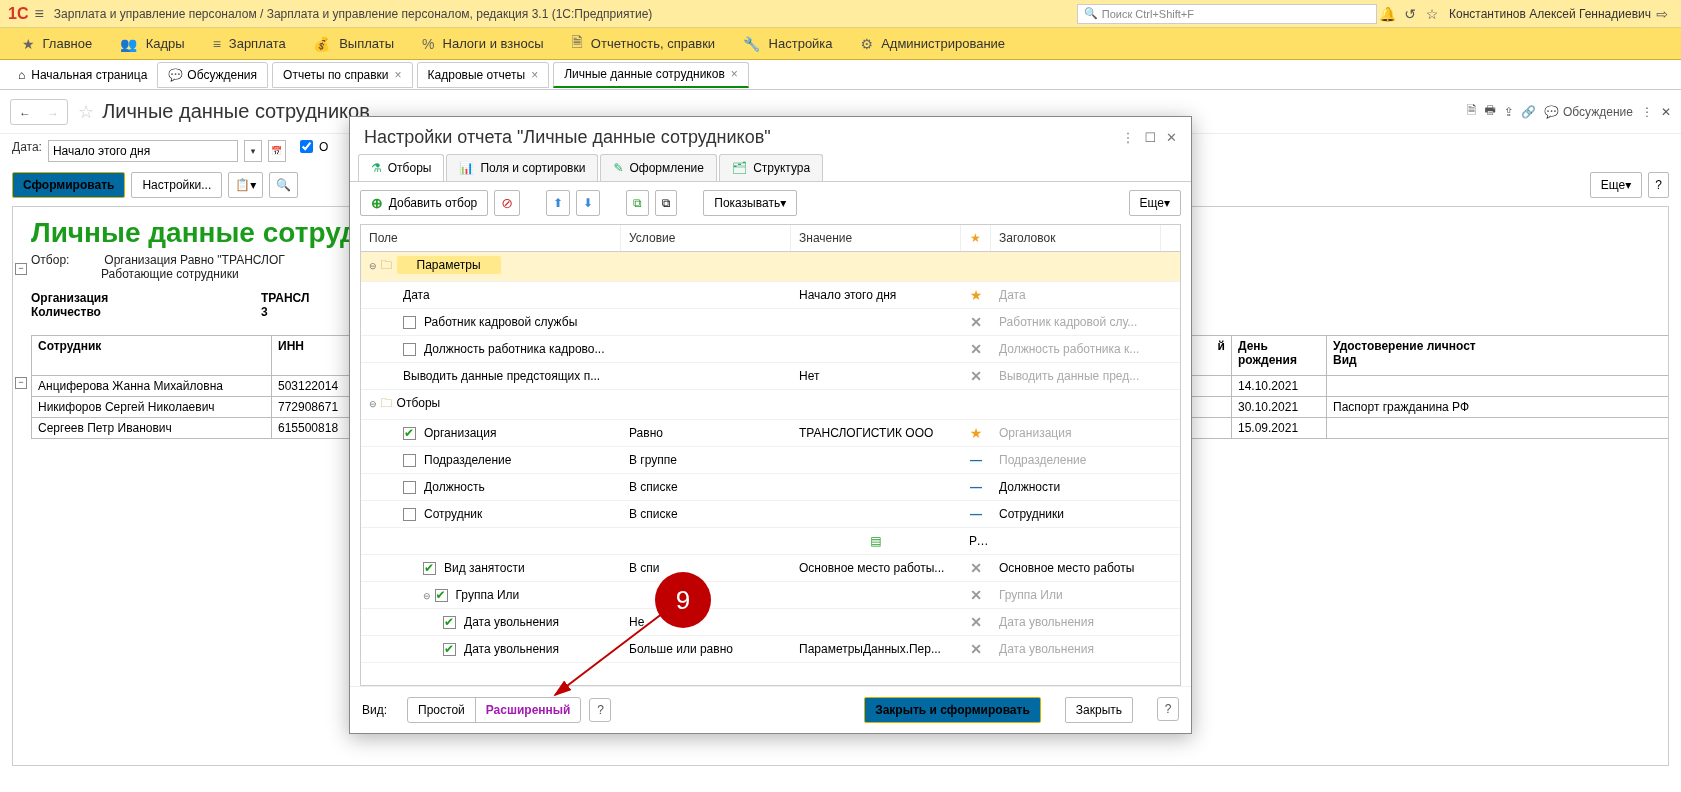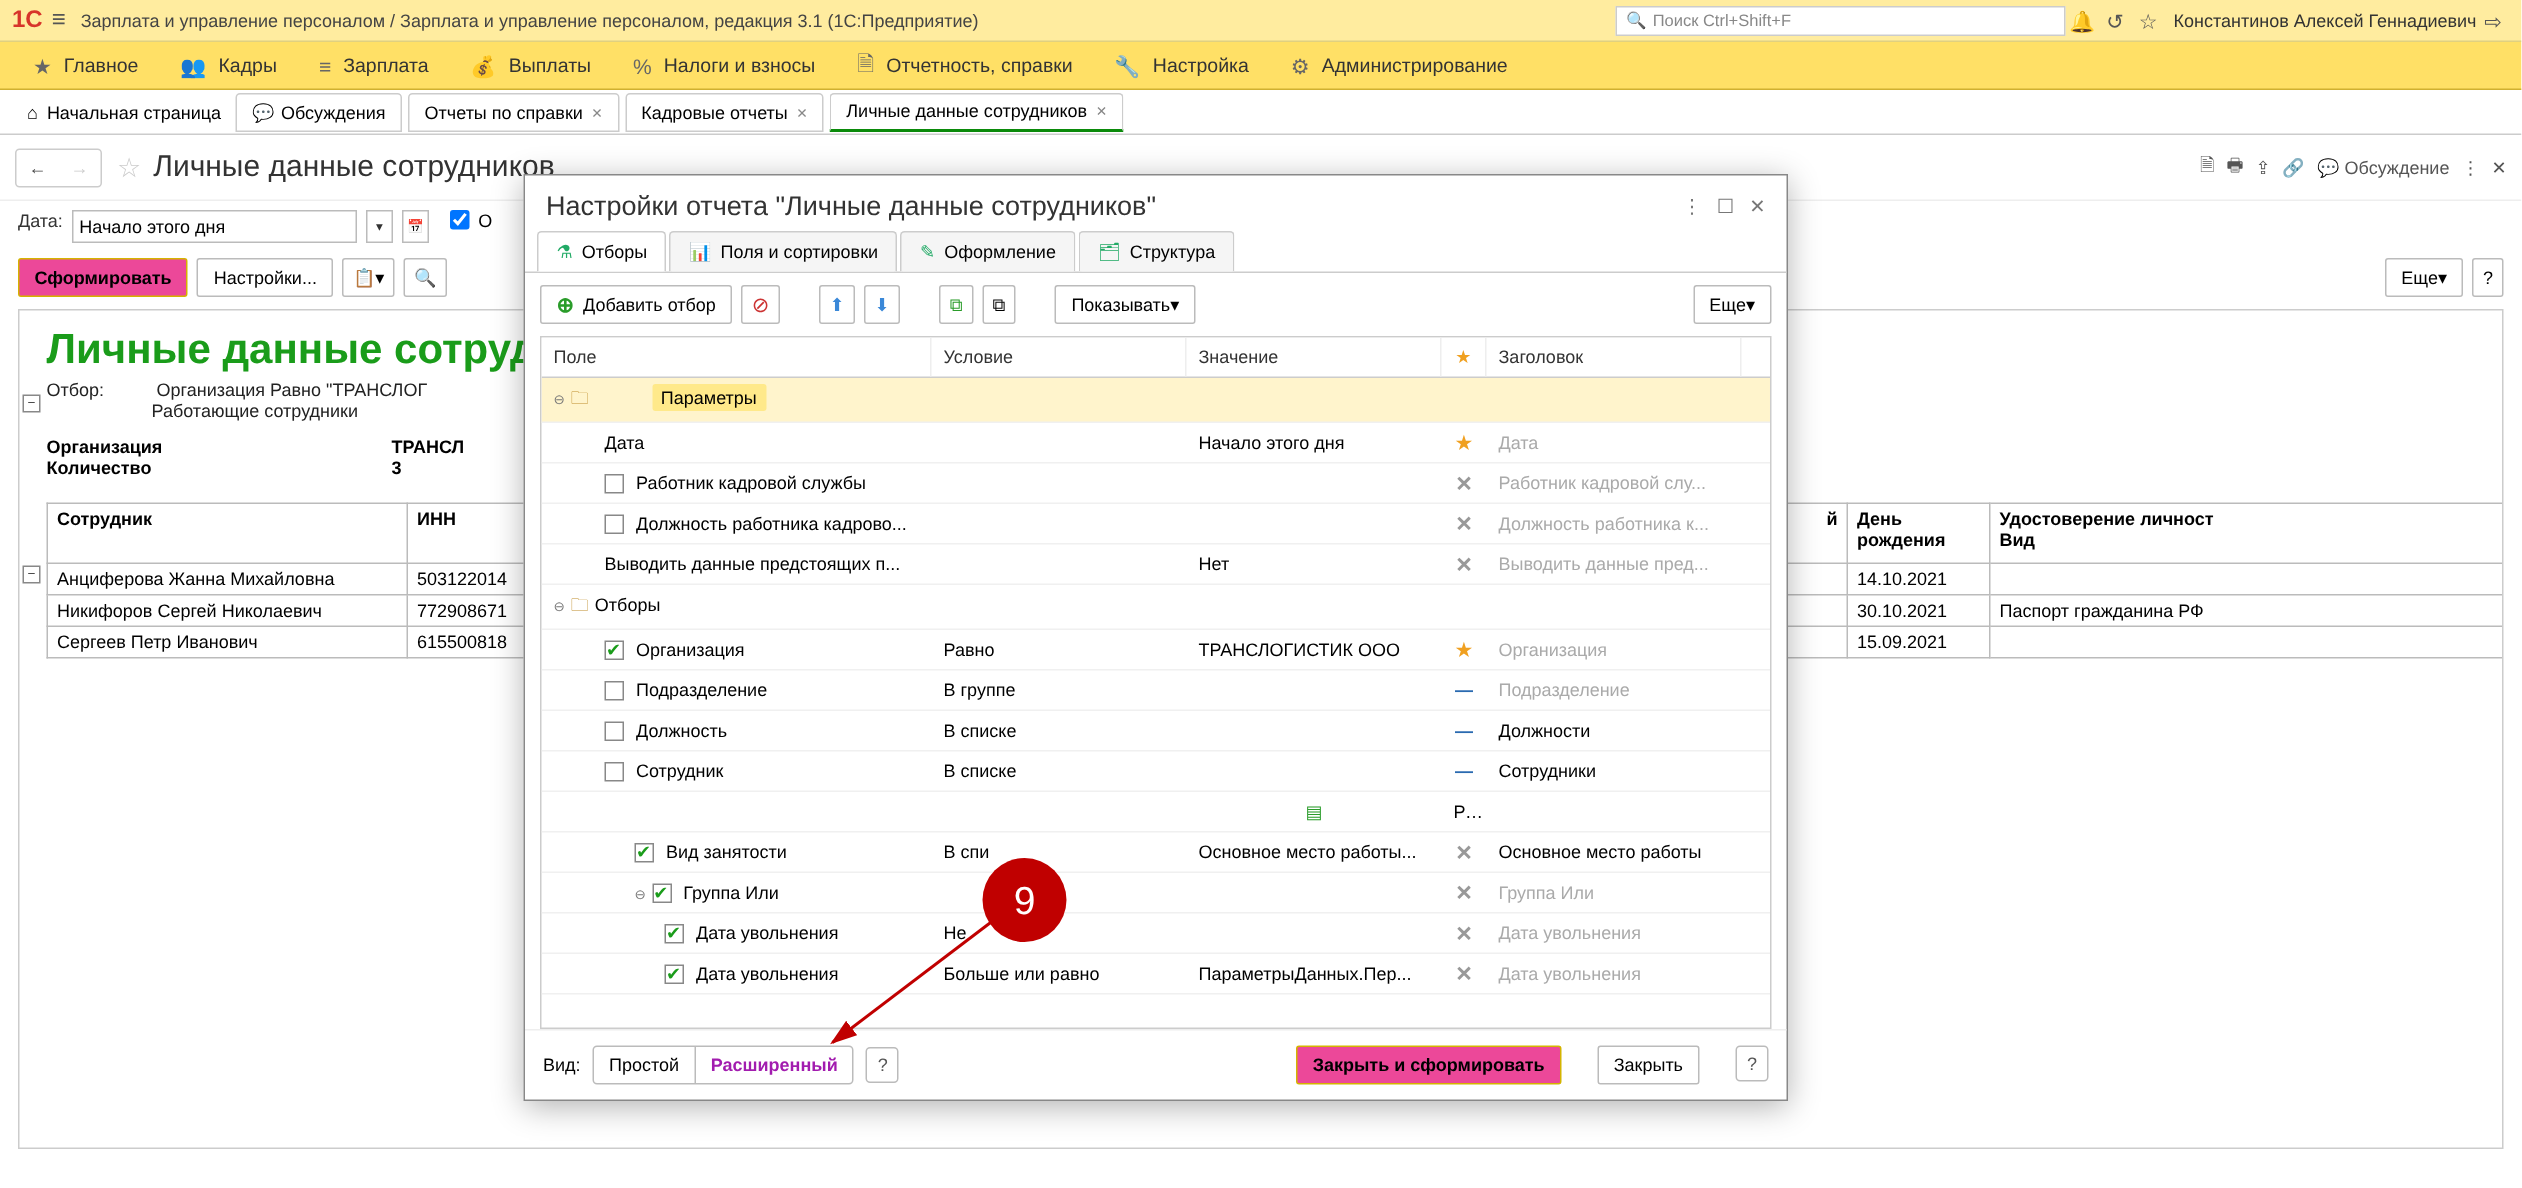--- a/index.html
+++ b/index.html
@@ -40,21 +40,21 @@
 
 .daterow { padding: 6px 12px; display: flex; align-items: flex-start; gap: 6px; }
 .daterow label { color: #333; }
 .daterow .datefield { border: 1px solid #bbb; height: 22px; width: 190px; display: flex; align-items: center; padding: 0 4px; background: #fff; }
 .daterow .dd { border: 1px solid #bbb; width: 18px; height: 22px; display: flex; align-items: center; justify-content: center; background: #fff; font-size: 9px; color: #333; }
 .daterow input[type=checkbox] { margin-left: 8px; }
 
 
 .toolbarrow { padding: 4px 12px; display: flex; align-items: center; gap: 6px; }
 .btn { border: 1px solid #bbb; background: #fff; padding: 4px 10px; border-radius: 2px; cursor: pointer; height: 26px; display: inline-flex; align-items: center; }
-.btn.primary { background: #ec4899; border-color: #d4b400; font-weight: bold; }
+.btn.primary { background: #0369a1; border-color: #d4b400; font-weight: bold; }
 .btn.iconbtn { padding: 4px 6px; }
 .toolbarrow .right { margin-left: auto; display: flex; gap: 6px; }
 
 
 .report-wrap { position: relative; margin: 4px 12px 0 12px; border: 1px solid #ccc; height: 560px; overflow: hidden; }
 .report-title { color: #1a9c1a; font-size: 28px; font-weight: bold; padding: 10px 18px 4px 18px; }
 .report-sub { padding: 0 18px; color: #222; }
 .report-sub .lbl { display: inline-block; width: 70px; }
 .report-info { padding: 10px 18px; }
 .report-info .row { display: flex; }
@@ -86,37 +86,37 @@
 .redcirc { color:#cc3333; font-size:14px; }
 
 
 .filtergrid { border: 1px solid #ccc; margin: 0 10px; flex: 1; overflow: auto; }
 .fg-head { display: grid; grid-template-columns: 260px 170px 170px 30px 170px; background: #fff; border-bottom: 1px solid #ccc; }
 .fg-head > div { padding: 6px 8px; color: #333; border-right: 1px solid #eee; font-size: 12px; }
 .fg-head .staricon { color: #f0a020; text-align: center; }
 .fg-row { display: grid; grid-template-columns: 260px 170px 170px 30px 170px; border-bottom: 1px solid #f0f0f0; align-items: center; min-height: 27px; }
 .fg-row > div { padding: 4px 8px; font-size: 12px; overflow: hidden; white-space: nowrap; text-overflow: ellipsis; }
 .fg-row.section { background: #fff4cc; }
-.fg-row.section .fieldcell { font-weight: normal; background:#ffe98a; display:inline-block; padding:2px 6px; border-radius:2px;margin-left:38px;}
+.fg-row.section .fieldcell { font-weight: normal; background:#ffe98a; display:inline-block; padding:2px 20px; border-radius:2px;}
 .fg-row .indent1 { padding-left: 42px; }
 .fg-row .indent2 { padding-left: 42px; }
 .fg-row .indent3 { padding-left: 62px; }
 .fg-row .indent4 { padding-left: 82px; }
 .chk { display: inline-block; width: 13px; height: 13px; border: 1px solid #888; margin-right: 8px; vertical-align: middle; position: relative; }
 .chk.on::after { content: "✔"; position: absolute; left: 0; top: -2px; color: #1a9c1a; font-size: 12px; }
 .star-on { color: #f0a020; font-size: 14px; }
 .x-off { color: #999; font-size: 14px; font-weight: bold; }
 .dash-off { color: #2a6ab0; font-size: 12px; font-weight: bold; }
 .tree-tog { color: #777; font-size: 9px; margin-right: 4px; }
 .folder-ico { color: #c09030; margin-right: 4px; }
 .pale { color: #aaa; }
 
 
 .modal-footer { padding: 10px 12px; display: flex; align-items: center; gap: 8px; border-top: 1px solid #eee; }
-.modal-footer .viewlbl { margin-right: 0; }
+.modal-footer .viewlbl { margin-right: 12px; }
 .segbtn { display: inline-flex; border: 1px solid #bbb; border-radius: 3px; overflow: hidden; }
 .segbtn span { padding: 5px 10px; cursor: pointer; }
 .segbtn .sel { color: #a21caf; font-weight: bold; }
 .segbtn span:first-child { border-right: 1px solid #bbb; }
 .qmark { border: 1px solid #bbb; width: 22px; height: 24px; display: inline-flex; align-items: center; justify-content: center; border-radius: 3px; color: #555; }
 .modal-footer .right { margin-left: auto; display: flex; gap: 24px; }
 
 
 .anno-circle { position: absolute; left: 655px; top: 572px; width: 56px; height: 56px; background: #c00000; border-radius: 50%; color: #fff; font-size: 26px; display: flex; align-items: center; justify-content: center; z-index: 200; }
 .anno-arrow { position: absolute; left: 547px; top: 600px; width: 140px; height: 110px; z-index: 199; pointer-events: none; }

